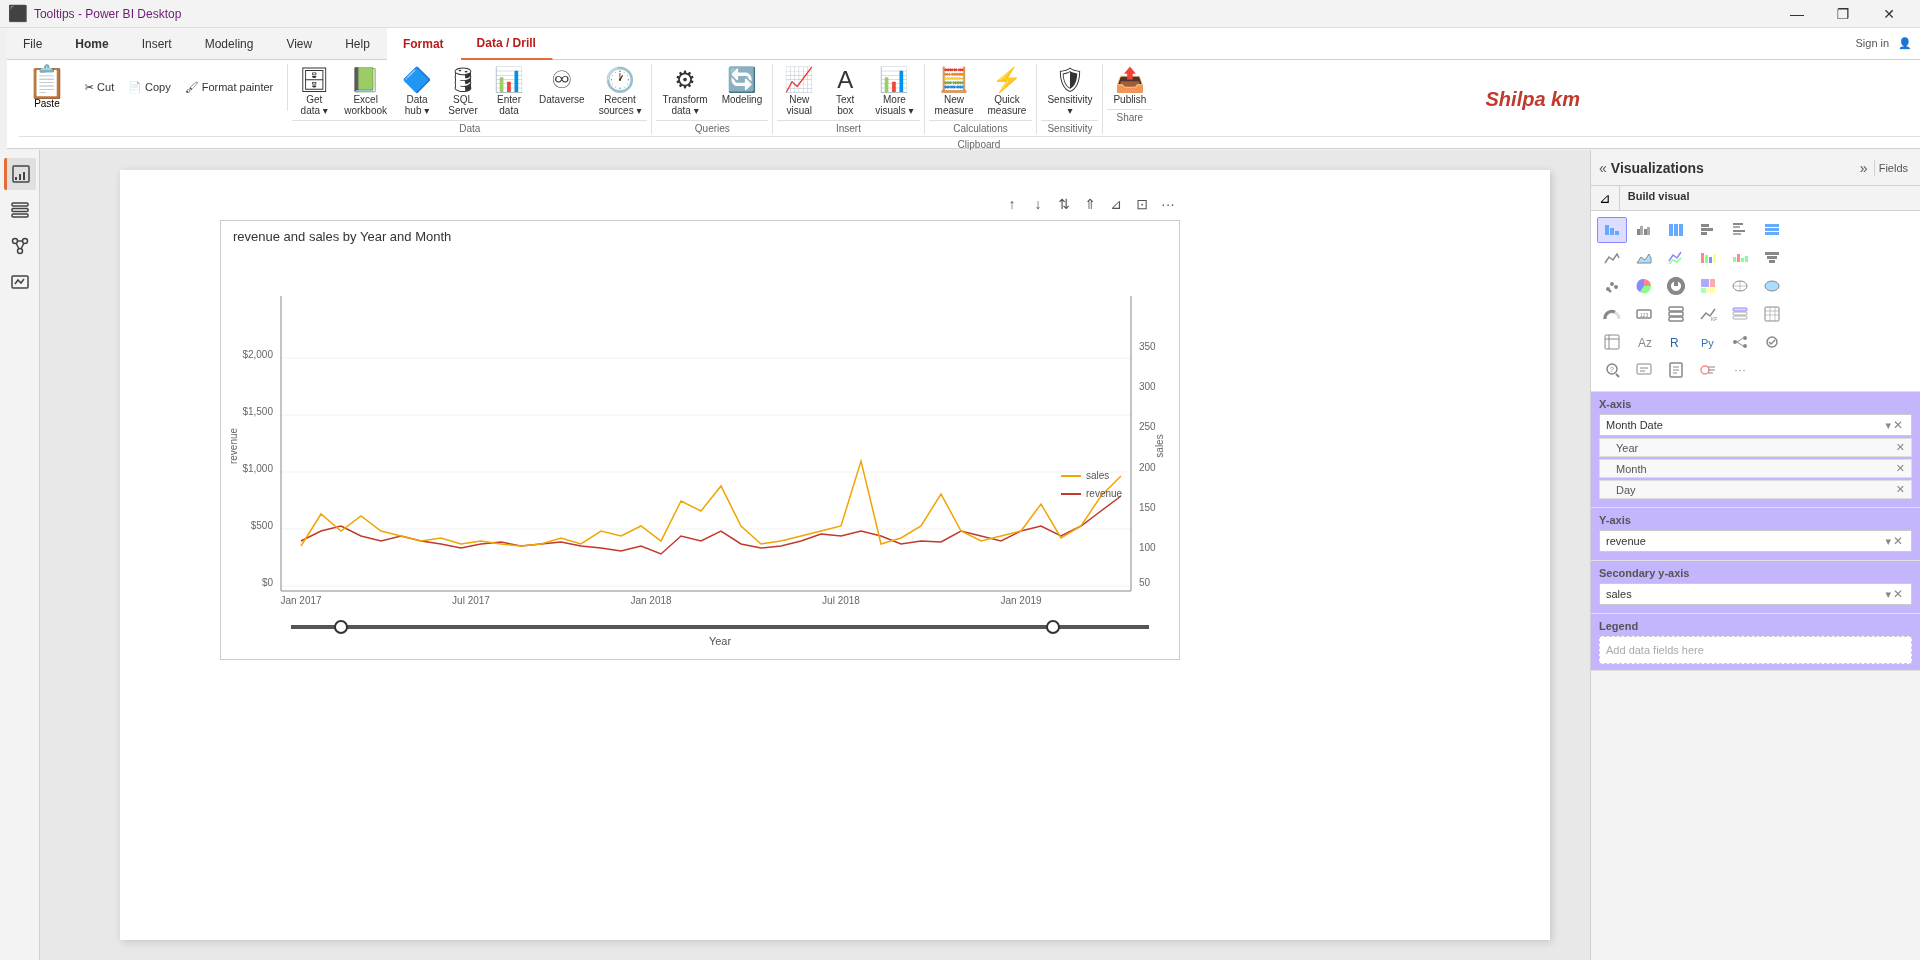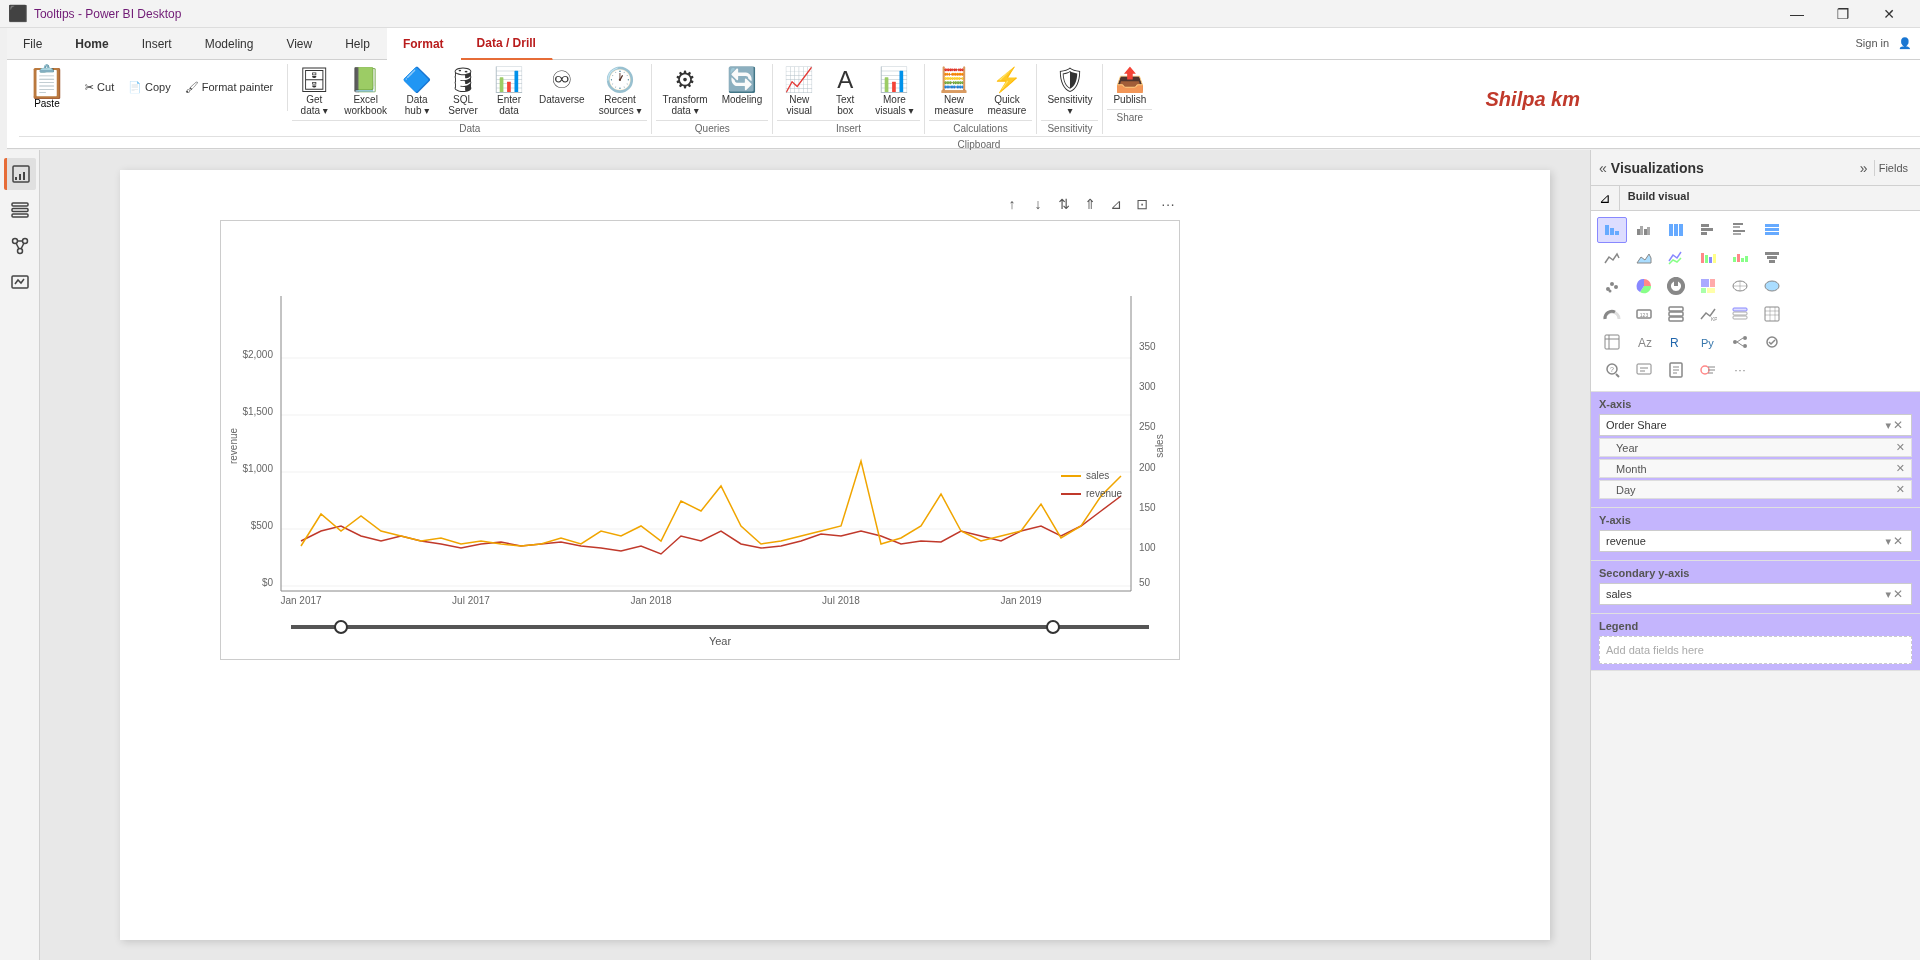--- a/index.html
+++ b/index.html
@@ -375,20 +375,21 @@
         <div class="chart-toolbar-btn" title="Drill up">↑</div>
         <div class="chart-toolbar-btn" title="Drill down">↓</div>
         <div class="chart-toolbar-btn" title="Expand">⇅</div>
         <div class="chart-toolbar-btn" title="Next level">⇑</div>
         <div class="chart-toolbar-btn" title="Filter">⊿</div>
         <div class="chart-toolbar-btn" title="Focus mode">⊡</div>
         <div class="chart-toolbar-btn" title="More options">···</div>
       </div>
 
       <div style="border:1px solid #ccc;background:white;width:100%;height:100%;position:relative;">
+        <div style="font-size:13px;color:#333;padding:8px 12px 0;">revenue and sales by Year and Month</div>
 
         <svg width="960" height="370" style="position:absolute;top:25px;left:0;">
 
           <text x="52" y="340" font-size="10" fill="#666" text-anchor="end">$0</text>
           <text x="52" y="283" font-size="10" fill="#666" text-anchor="end">$500</text>
           <text x="52" y="226" font-size="10" fill="#666" text-anchor="end">$1,000</text>
           <text x="52" y="169" font-size="10" fill="#666" text-anchor="end">$1,500</text>
           <text x="52" y="112" font-size="10" fill="#666" text-anchor="end">$2,000</text>
 
           <text x="918" y="340" font-size="10" fill="#666" text-anchor="start">50</text>
@@ -717,21 +718,21 @@
         </div>
         <div class="viz-icon-btn">
           <span style="font-size:12px;color:#888;">···</span>
         </div>
       </div>
     </div>
 
     <div class="axis-section">
       <div class="axis-label">X-axis</div>
       <div class="axis-field">
-        <span class="axis-field-name">Order Share</span>
+        <span class="axis-field-name">Month Date</span>
         <span class="axis-expand" style="font-size:11px;color:#888;cursor:pointer;">▾</span>
         <span class="axis-field-btn">✕</span>
       </div>
       <div class="axis-sub-field">
         <span class="axis-sub-name">Year</span>
         <span style="cursor:pointer;color:#888;font-size:11px;">✕</span>
       </div>
       <div class="axis-sub-field">
         <span class="axis-sub-name">Month</span>
         <span style="cursor:pointer;color:#888;font-size:11px;">✕</span>

